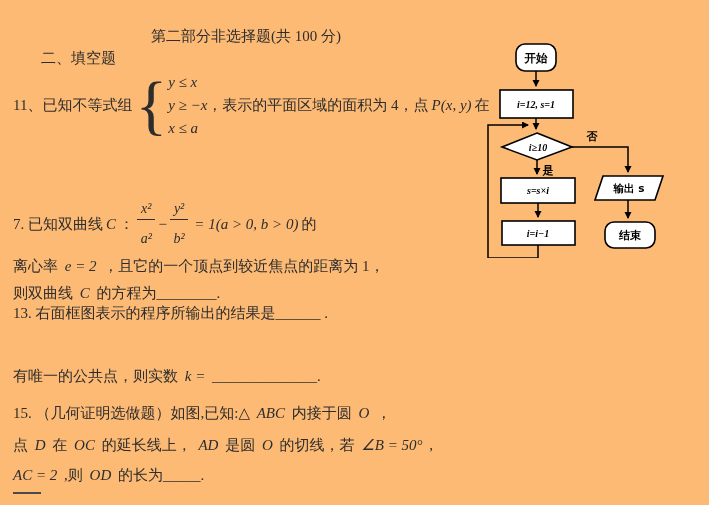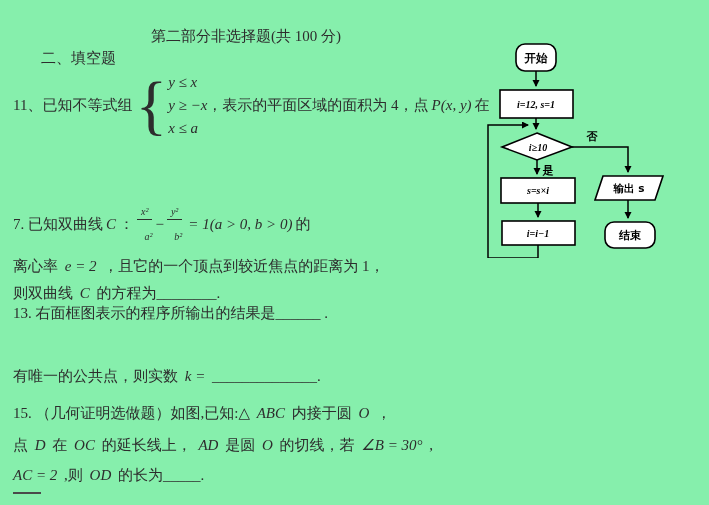--- a/index.html
+++ b/index.html
@@ -1,31 +1,31 @@
 <!DOCTYPE html>
 <html><head>
 <meta charset="utf-8">
 <style>
   html,body{margin:0;padding:0;background:#fff;}
   .page{
-    position:relative; width:709px; height:505px; background:#86efac;
+    position:relative; width:709px; height:505px; background:#fdba74;
     font-family:"Liberation Serif","DejaVu Sans",serif;
     color:#2d2d2d; overflow:hidden;
   }
   .line{position:absolute; white-space:nowrap; font-size:15px; line-height:1.25;}
   .row{position:absolute; display:flex; align-items:center; white-space:nowrap; font-size:15px;}
   .m{font-style:italic; font-family:"Liberation Serif",serif; margin:0 3px;}
   .brace{font-family:"Liberation Serif",serif; font-weight:400; line-height:1; margin:0 1px 0 3px;}
   .brace3{font-size:66px;}
   .brace2{font-size:38px;}
   .brace::before{content:"{";}
   .sys{display:inline-block; text-align:left;}
   .sys3 div{line-height:23px; font-style:italic;}
   .sys2 div{line-height:18px; font-style:italic;}
-  .frac{display:inline-block; text-align:right; vertical-align:middle; font-style:italic; line-height:1.15; margin:4px 3px; font-size:10px;}
+  .frac{display:inline-block; text-align:center; vertical-align:middle; font-style:italic; line-height:1.15; margin:4px 3px; font-size:14px;}
   .frac .num{display:block; border-bottom:1.3px solid #2d2d2d; padding:0 4px 1px;}
   .frac .den{display:block; padding-top:11px;}
   .dash{position:absolute; border-top:2px solid #4a4a4a; width:28px; height:0;}
   .fc{position:absolute; left:480px; top:14px;}
   .fc-shape{fill:#fff; stroke:#000; stroke-width:1.6;}
   .fc-line{fill:none; stroke:#000; stroke-width:1.5;}
   .fc-zh{font-family:"DejaVu Sans",sans-serif; font-weight:bold; fill:#000; text-anchor:middle;}
   .fc-math{font-family:"Liberation Serif",serif; font-style:italic; font-weight:bold; fill:#000; text-anchor:middle;}
 </style>
 </head>
@@ -94,21 +94,21 @@
   <div class="line" style="left:13px; top:436px;">
     <span>点</span>
     <span class="m">D</span>
     <span>在</span>
     <span class="m">OC</span>
     <span>的延长线上，</span>
     <span class="m">AD</span>
     <span>是圆</span>
     <span class="m">O</span>
     <span>的切线，若</span>
-    <span class="m">∠B = 30°</span>
+    <span class="m">∠B = 50°</span>
     <span>,</span>
   </div>
   <div class="line" style="left:13px; top:466px;">
     <span class="m" style="margin-left:0;">AC = 2</span>
     <span>,则</span>
     <span class="m">OD</span>
     <span>的长为_____.</span>
   </div>
 
   <div class="dash" style="left:13px; top:492px;"></div>

